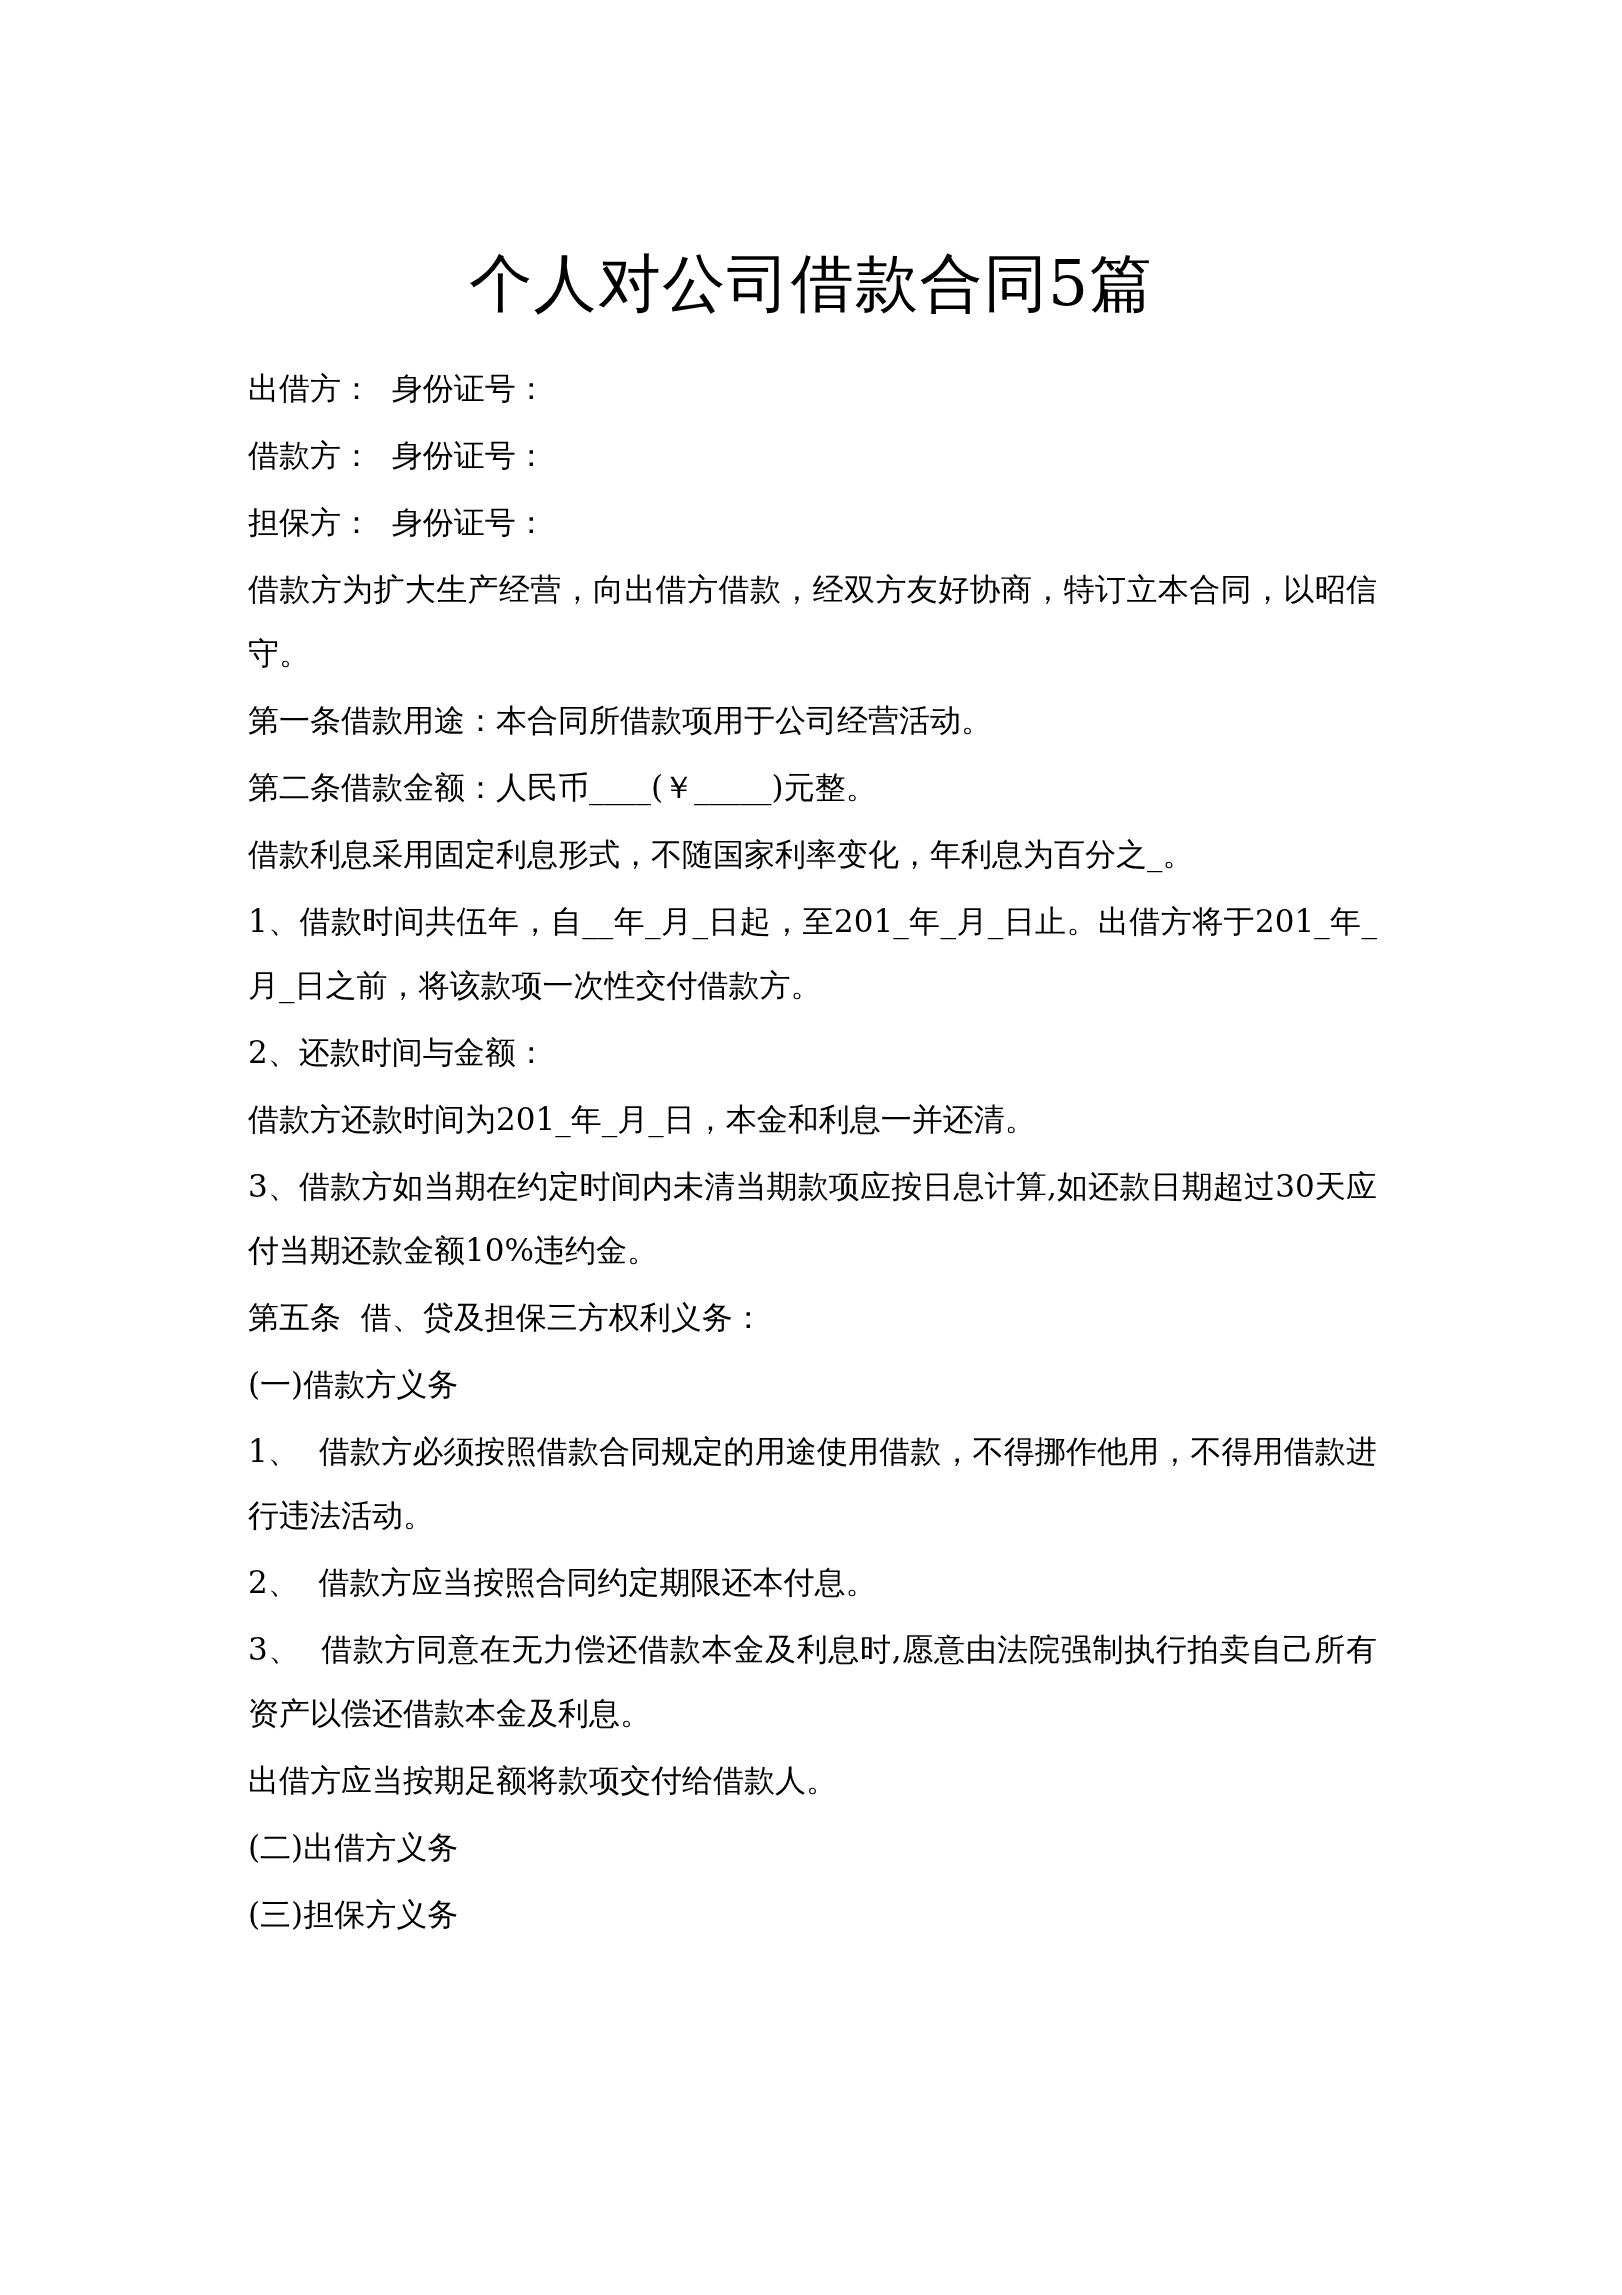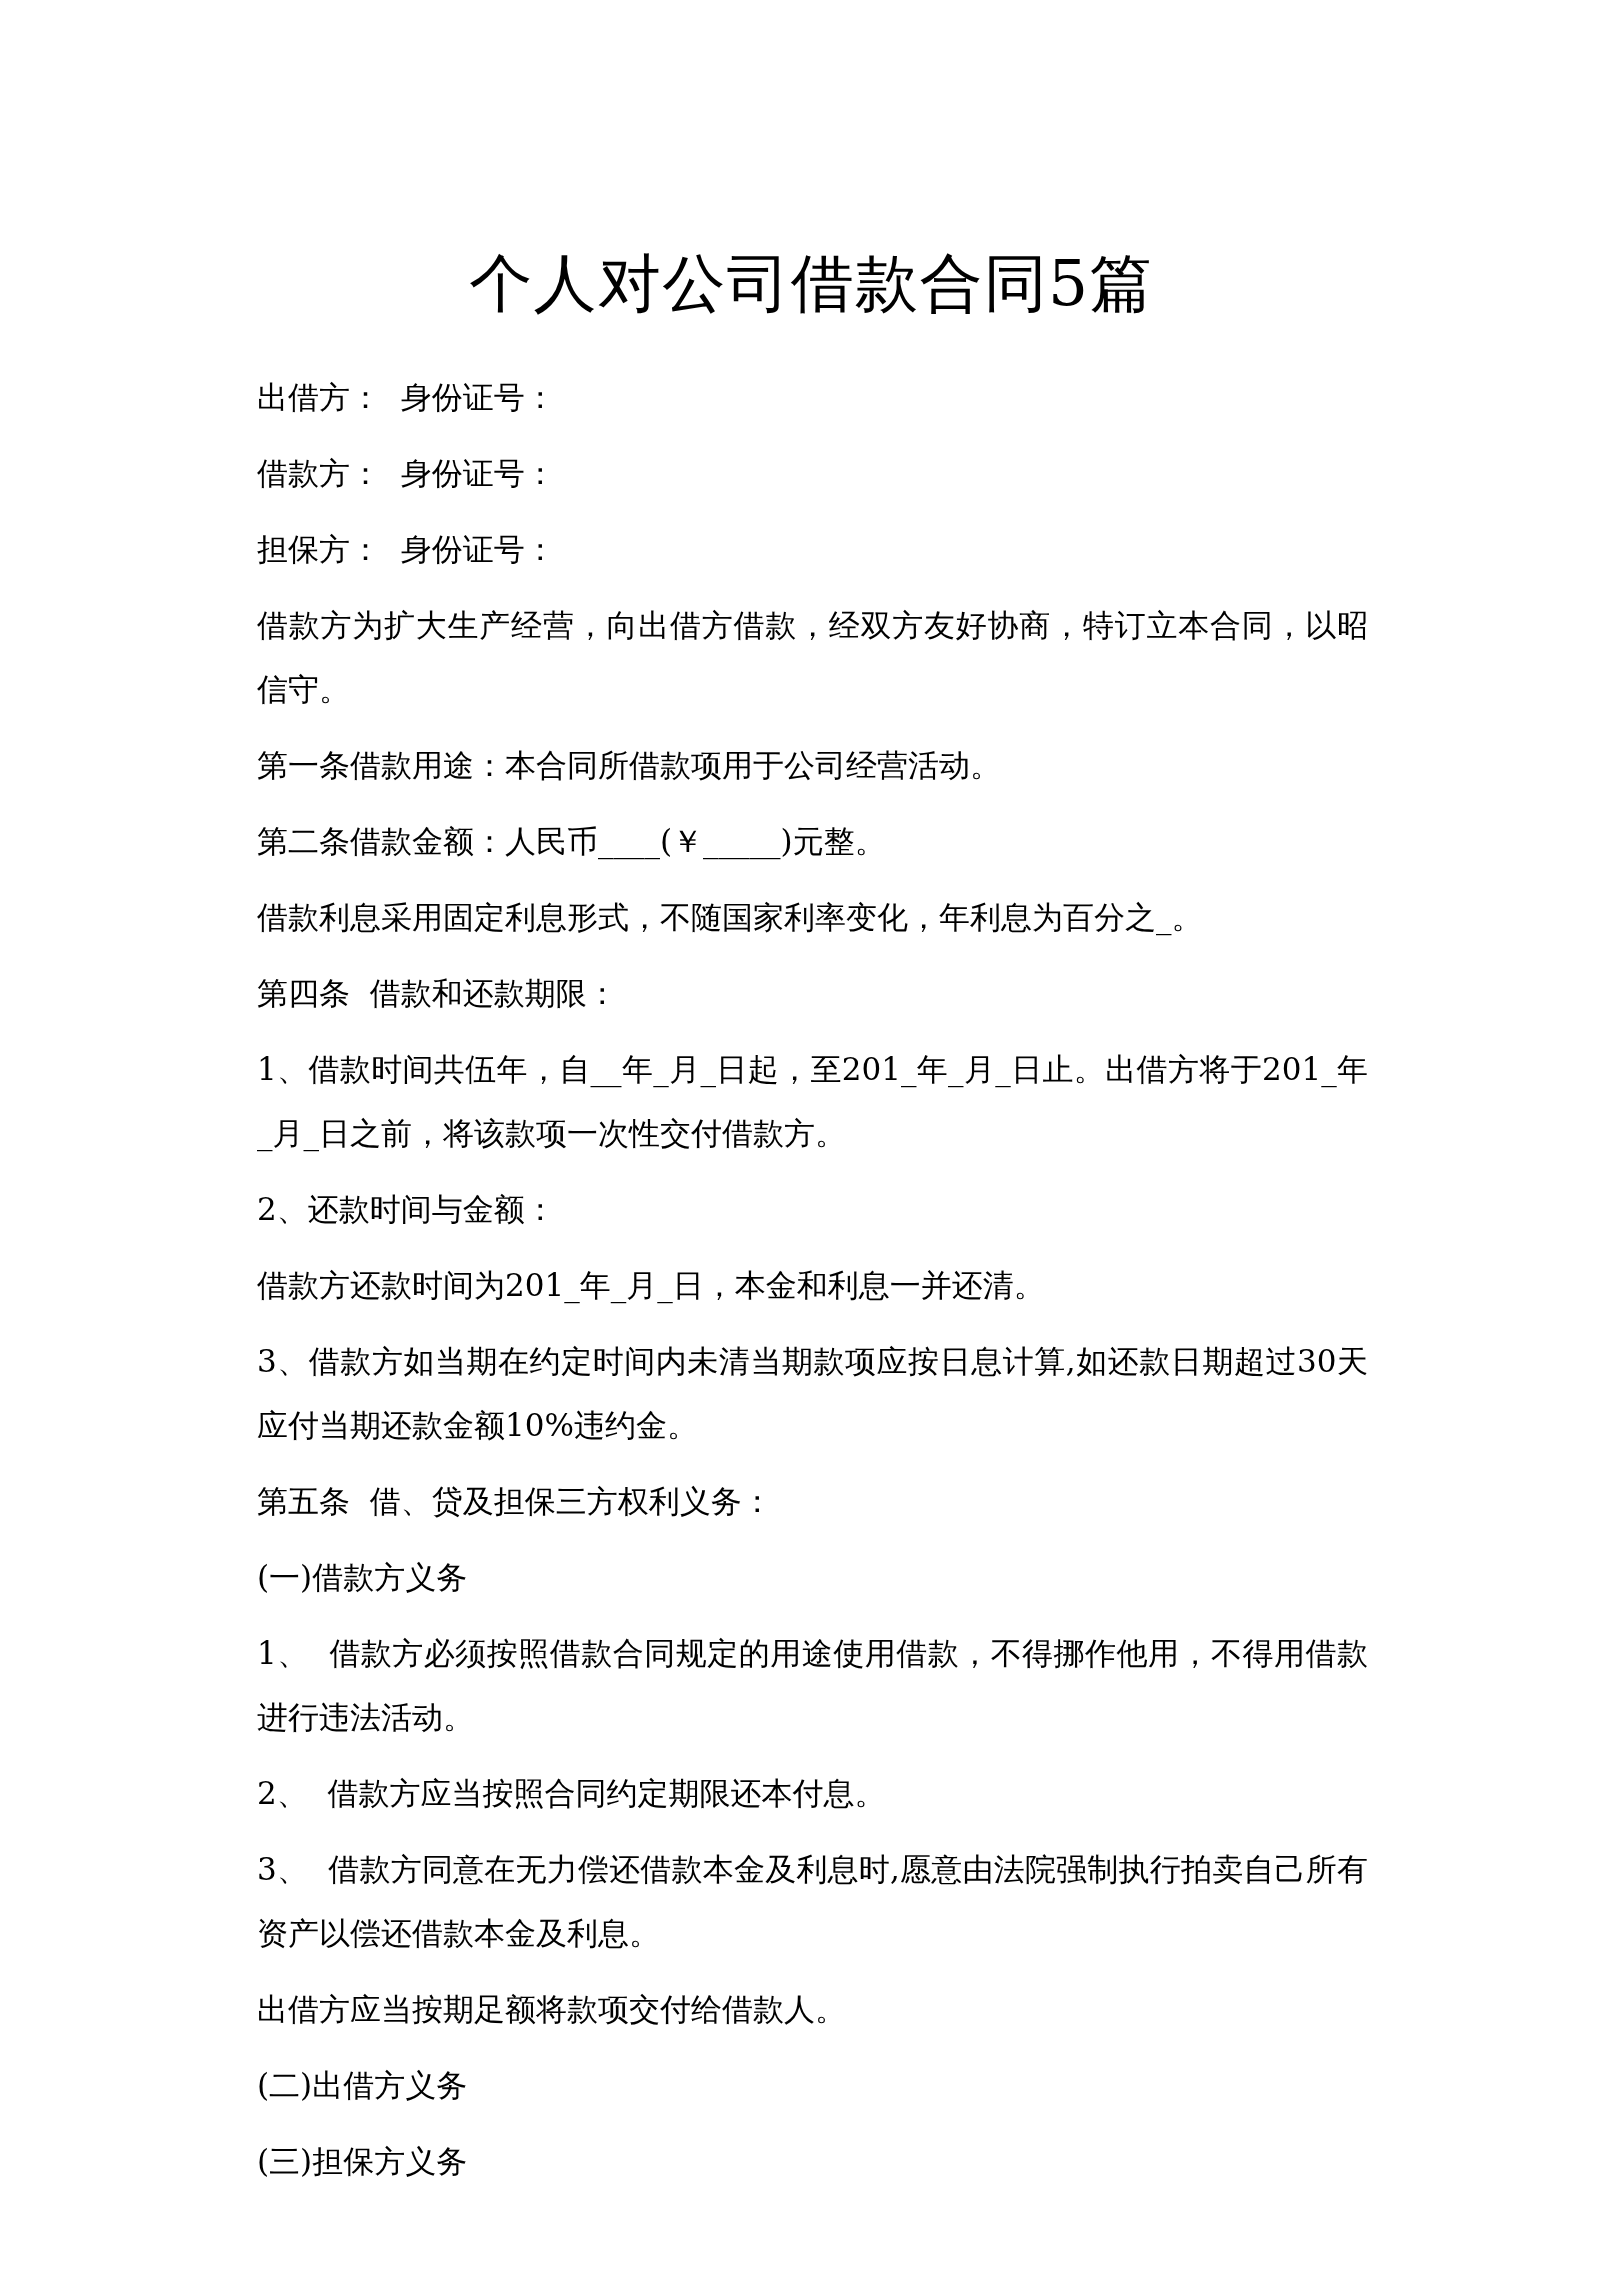--- a/index.html
+++ b/index.html
@@ -11,36 +11,35 @@
   }
   .title {
     position: absolute; left: 0; width: 1623px; top: 196px;
     text-align: center; font-size: 63px; line-height: 92px;
     letter-spacing: 1.3px; font-weight: normal;
   }
   .body {
     position: absolute; left: 245px; top: 353px; width: 1135px;
     font-size: 31px; line-height: 64px;
   }
-  .para { margin: 12px; padding: 0; white-space: pre-wrap; word-break: break-all; text-align: justify; }
+  .para { margin: 3px; padding: 0; white-space: pre-wrap; word-break: break-all; text-align: justify; }
 </style>
 </head>
 <body>
 
 <div class="page">
   <h1 class="title">个人对公司借款合同5篇</h1>
   <div class="body">
     <p class="para">出借方：  身份证号：</p>
     <p class="para">借款方：  身份证号：</p>
     <p class="para">担保方：  身份证号：</p>
     <p class="para">借款方为扩大生产经营，向出借方借款，经双方友好协商，特订立本合同，以昭信守。</p>
     <p class="para">第一条借款用途：本合同所借款项用于公司经营活动。</p>
     <p class="para">第二条借款金额：人民币____(￥_____)元整。</p>
     <p class="para">借款利息采用固定利息形式，不随国家利率变化，年利息为百分之_。</p>
-    <p class="para">第四条  借款和还款期限：</p>
     <p class="para">1、借款时间共伍年，自__年_月_日起，至201_年_月_日止。出借方将于201_年_月_日之前，将该款项一次性交付借款方。</p>
     <p class="para">2、还款时间与金额：</p>
     <p class="para">借款方还款时间为201_年_月_日，本金和利息一并还清。</p>
     <p class="para">3、借款方如当期在约定时间内未清当期款项应按日息计算,如还款日期超过30天应付当期还款金额10%违约金。</p>
     <p class="para">第五条  借、贷及担保三方权利义务：</p>
     <p class="para">(一)借款方义务</p>
     <p class="para">1、  借款方必须按照借款合同规定的用途使用借款，不得挪作他用，不得用借款进行违法活动。</p>
     <p class="para">2、  借款方应当按照合同约定期限还本付息。</p>
     <p class="para">3、  借款方同意在无力偿还借款本金及利息时,愿意由法院强制执行拍卖自己所有资产以偿还借款本金及利息。</p>
     <p class="para">出借方应当按期足额将款项交付给借款人。</p>

